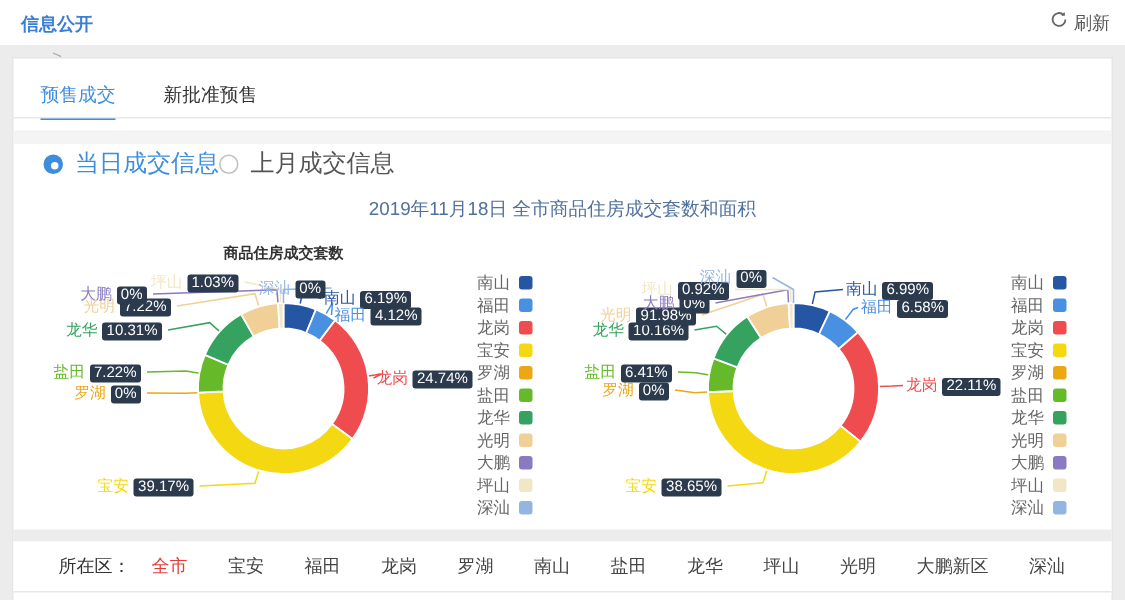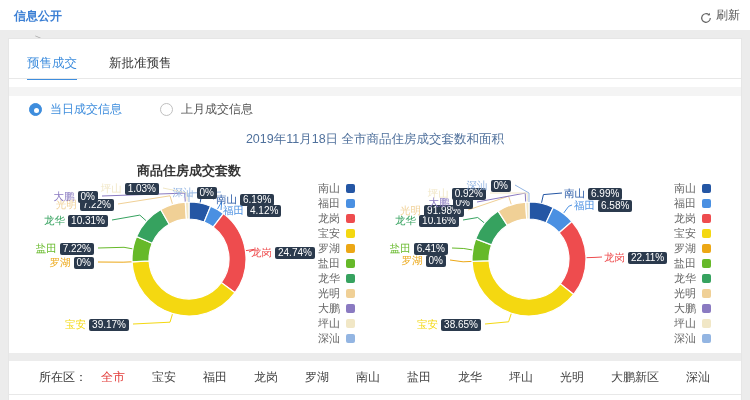--- a/index.html
+++ b/index.html
@@ -5,39 +5,39 @@
   * { margin:0; padding:0; box-sizing:border-box; }
   html,body { width:750px; height:400px; }
   body { background:#ececec; font-family:"Liberation Sans","DejaVu Sans",sans-serif; position:relative; overflow:hidden; }
 
   .topbar { position:absolute; left:0; top:0; width:750px; height:30px; background:#fff; }
   .breadcrumb { position:absolute; left:8px; top:8px; font-size:12px; display:flex; gap:7px; align-items:center;flex-direction:column; }
   .bc-sep { color:#aaa; font-size:11px; }
   .bc-root { color:#3b7fd4; font-weight:bold; }
   .bc-mid { color:#333; font-weight:bold; }
   .bc-cur { color:#666; }
-  .refresh-btn { position:absolute; right:10px; top:7px; font-size:12px; color:#555; display:flex; align-items:flex-end; gap:4px; cursor:pointer; }
+  .refresh-btn { position:absolute; right:10px; top:7px; font-size:12px; color:#555; display:flex; align-items:flex-start; gap:4px; cursor:pointer; }
 
   .card { position:absolute; left:8px; top:38px; width:734px; height:362px; background:#fff; border:1px solid #e6e6e6; border-bottom:none; }
 
   .tabs { position:absolute; left:18px; top:16px; display:flex; gap:32px; font-size:12.5px; }
   .tab { color:#333; padding-bottom:6px; cursor:pointer; border-bottom:2px solid transparent; }
   .tab.active { color:#3e8ddd; border-bottom-color:#3e8ddd; }
   .tabline { position:absolute; left:0; top:39px; width:100%; height:1px; background:#e8e8e8; }
   .greystrip { position:absolute; left:0; top:48px; width:100%; height:9px; background:#f4f4f4; }
 
-  .radios { position:absolute; left:20px; top:62px; display:flex; gap:38px; font-size:12px; align-items:center; height:16px; }
+  .radios { position:absolute; left:20px; top:62px; display:flex; font-size:16px; align-items:center; height:16px; }
   .radio-item { display:flex; align-items:center; gap:8px; cursor:pointer; color:#555; }
   .radio-item.sel { color:#3e8ddd; }
   .rdot { width:13px; height:13px; border-radius:50%; border:1px solid #c0c0c0; background:#fff; position:relative; }
   .radio-item.sel .rdot { border-color:#3e8ddd; background:#3e8ddd; }
   .radio-item.sel .rdot::after { content:""; position:absolute; left:4px; top:4px; width:5px; height:5px; border-radius:50%; background:#fff; }
 
   .main-title { position:absolute; left:0; top:92px; width:100%; text-align:center; font-size:12.5px; color:#50719c; }
-  .chart-title { position:absolute; top:123px; transform:translateX(-50%); font-size:13px; font-weight:bold; color:#333; white-space:nowrap; }
+  .chart-title { position:absolute; top:123px; transform:translateX(-50%); font-size:10px; font-weight:bold; color:#333; white-space:nowrap; }
 
   .chart-svg { position:absolute; left:0; top:0; width:734px; height:320px; }
 
   .slice-label { position:absolute; height:12px; line-height:12px; font-size:10.5px; white-space:nowrap; z-index:3; }
   .slice-label .lval { background:#2b3a4d; color:#fff; font-size:10px; padding:0 3px; margin-left:3px; border-radius:2px; display:inline-block; height:12px; line-height:12px; }
 
   .legend { position:absolute; top:142px; width:60px; z-index:2; }
   .legend-item { display:flex; align-items:center; justify-content:flex-end; height:15px; font-size:11px; color:#666; cursor:pointer; }
   .legend-chip { width:9px; height:9px; border-radius:2px; margin-left:6px; flex:0 0 auto; }
 

